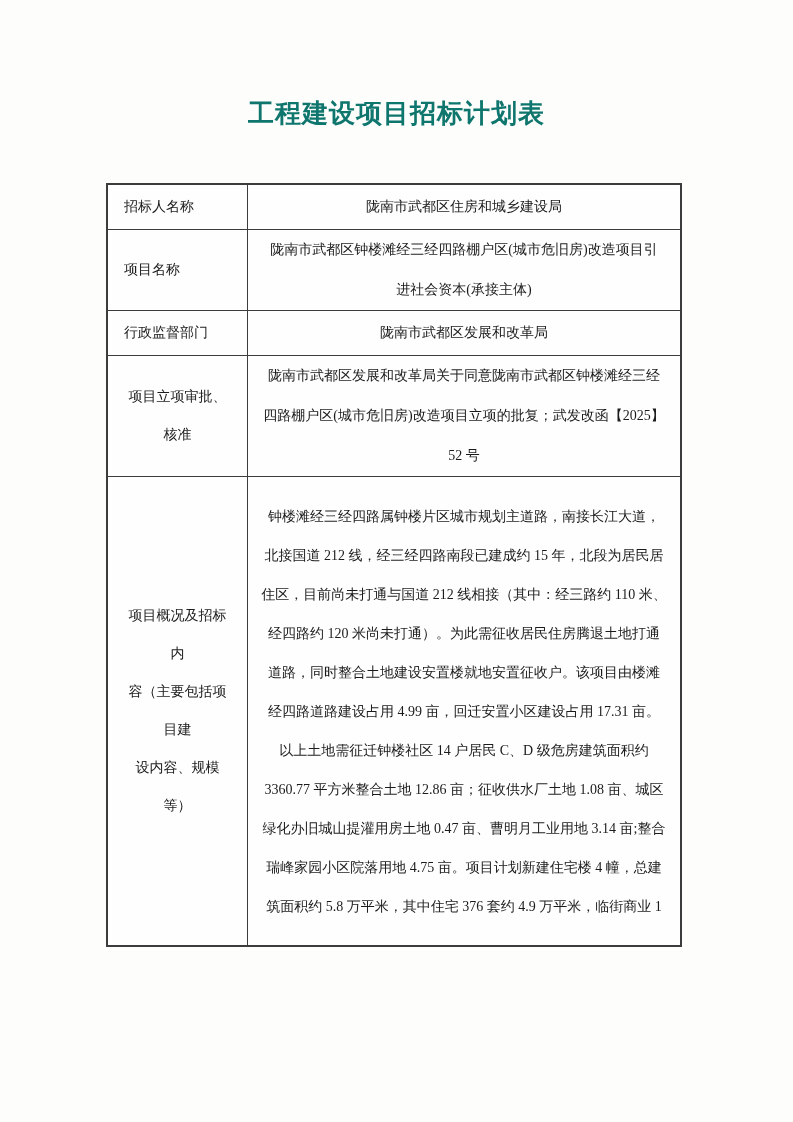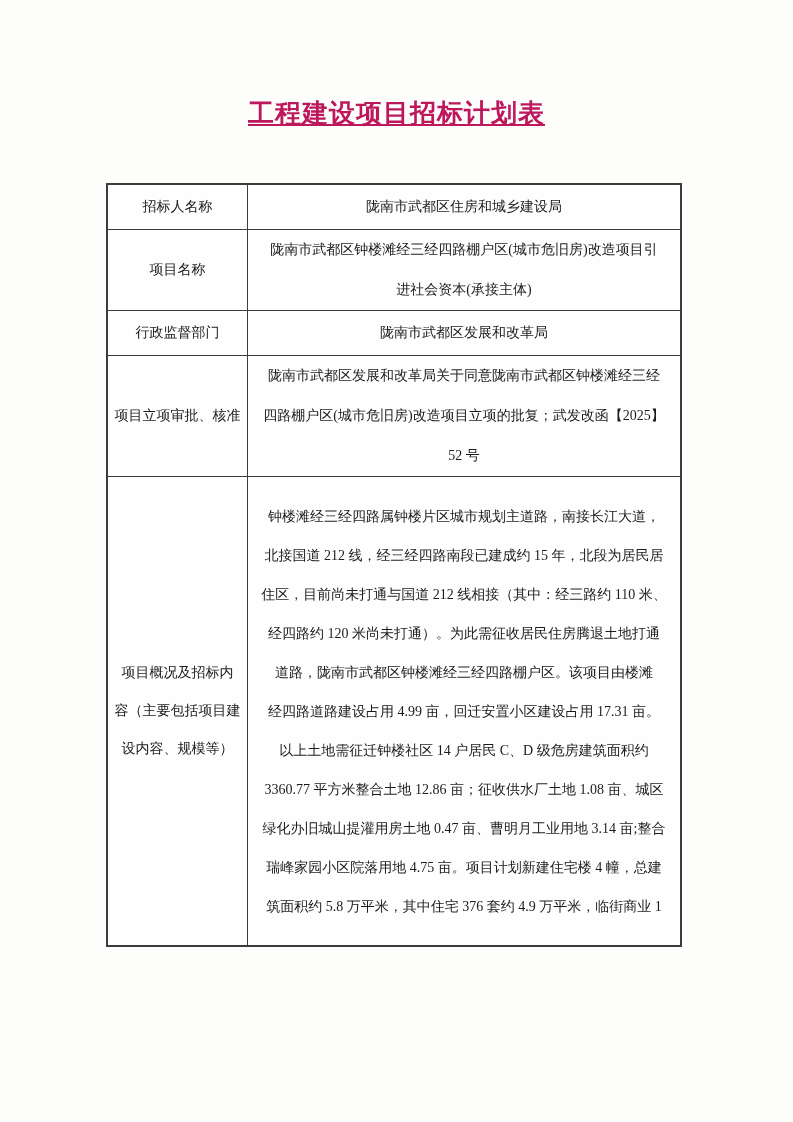--- a/index.html
+++ b/index.html
@@ -9,39 +9,38 @@
     font-family:"Liberation Serif","DejaVu Serif",serif;
     color:#1b1b1b;
     position:relative;
     overflow:hidden;
   }
   .page-title {
     position:absolute; top:96px; left:0; width:793px;
     text-align:center;
     font-size:26px; font-weight:bold;
     letter-spacing:1px;
-    color:#be185d;
-    text-decoration:underline;
+    color:#0f766e;
   }
   .bid-table {
     position:absolute; left:106px; top:183px; width:576px;
     border:2px solid #3c3c3c;
     background:#fefefe;
     box-sizing:border-box;
   }
   .t-row { display:flex; box-sizing:border-box; }
   .t-row + .t-row { border-top:1px solid #3c3c3c; }
   .cell-label {
     width:140px; flex:0 0 140px;
     border-right:1px solid #3c3c3c;
     display:flex; flex-direction:column; justify-content:center;
-    align-items:center;
+    align-items:flex-start;
     font-size:14px;
     box-sizing:border-box;
-    padding:0 6px;
+    padding:0 16px;
   }
   .cell-content {
     flex:1 1 auto;
     display:flex; flex-direction:column; justify-content:center;
     font-size:14px;
     padding:0 7px;
     box-sizing:border-box;
     overflow:hidden;
     align-items:center;
   }
@@ -106,21 +105,21 @@
     <div class="cell-label">
       <div class="label-line">项目概况及招标内</div>
       <div class="label-line">容（主要包括项目建</div>
       <div class="label-line">设内容、规模等）</div>
     </div>
     <div class="cell-content">
       <div class="line fill">钟楼滩经三经四路属钟楼片区城市规划主道路，南接长江大道，</div>
       <div class="line fill">北接国道 212 线，经三经四路南段已建成约 15 年，北段为居民居</div>
       <div class="line fill">住区，目前尚未打通与国道 212 线相接（其中：经三路约 110 米、</div>
       <div class="line fill">经四路约 120 米尚未打通）。为此需征收居民住房腾退土地打通</div>
-      <div class="line fill">道路，陇南市武都区钟楼滩经三经四路棚户区。该项目由楼滩</div>
+      <div class="line fill">道路，同时整合土地建设安置楼就地安置征收户。该项目由楼滩</div>
       <div class="line fill">经四路道路建设占用 4.99 亩，回迁安置小区建设占用 17.31 亩。</div>
       <div class="line fill">以上土地需征迁钟楼社区 14 户居民 C、D 级危房建筑面积约</div>
       <div class="line fill">3360.77 平方米整合土地 12.86 亩；征收供水厂土地 1.08 亩、城区</div>
       <div class="line fill">绿化办旧城山提灌用房土地 0.47 亩、曹明月工业用地 3.14 亩;整合</div>
       <div class="line fill">瑞峰家园小区院落用地 4.75 亩。项目计划新建住宅楼 4 幢，总建</div>
       <div class="line fill">筑面积约 5.8 万平米，其中住宅 376 套约 4.9 万平米，临街商业 1</div>
     </div>
   </div>
 
 </div>

